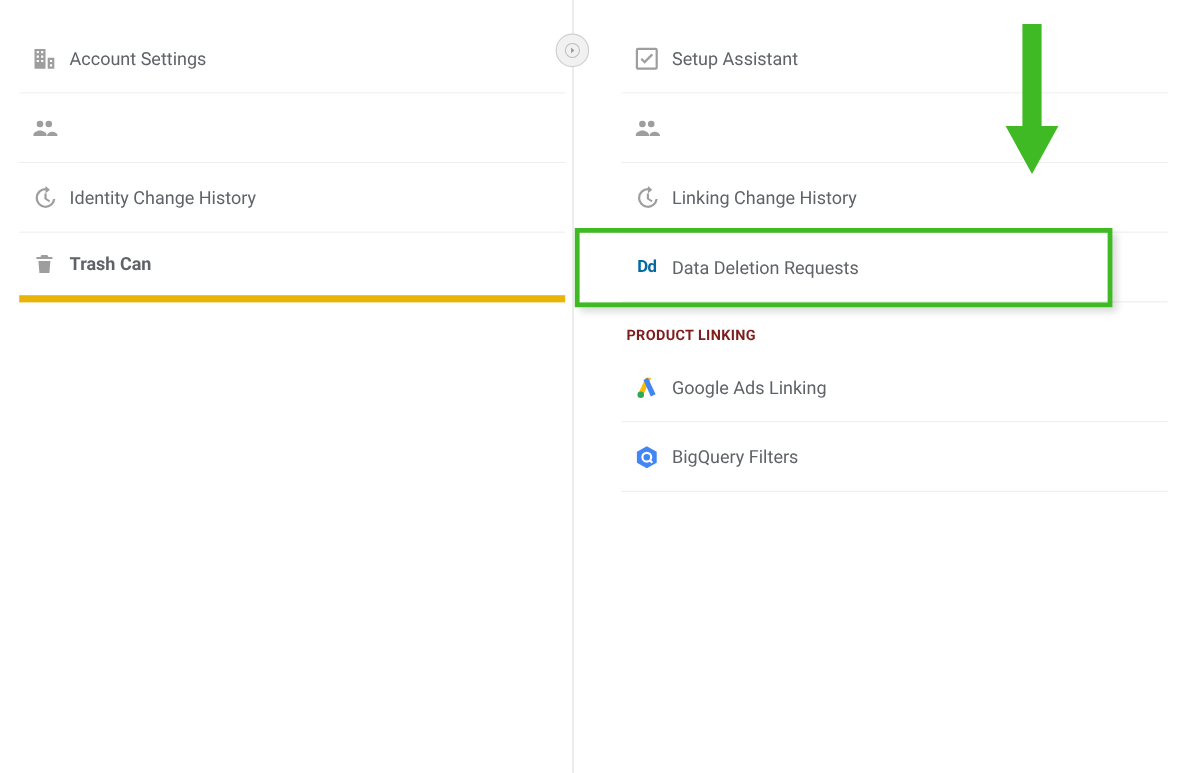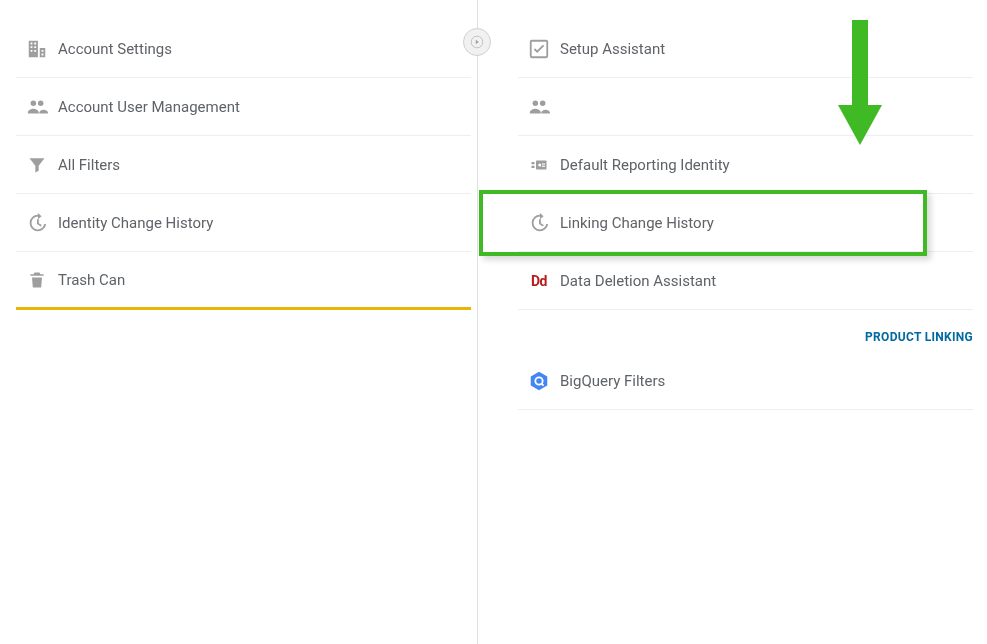--- a/index.html
+++ b/index.html
@@ -10,21 +10,20 @@
     color: #5f6368;
     font-size: 14px;
     width: 987px;
     height: 644px;
     overflow: hidden;
     position: relative;
   }
   .columns {
     display: flex;
     height: 100%;
-    text-align: right;
   }
   .col {
     flex: 1;
     position: relative;
   }
   .col-left {
     padding: 20px 6px 20px 16px;
   }
   .divider {
     width: 1px;
@@ -54,58 +53,58 @@
   .collapse-btn svg { display:block; }
   .item {
     display: flex;
     align-items: center;
     height: 58px;
     border-bottom: 1px solid #eeeeee;
     cursor: pointer;
     position: relative;
     background: #fff;
   }
-  .item:last-child { border-bottom: 3px solid #eab308; }
+  .item:last-child { border-bottom: 6px solid #eab308; font-weight: bold; }
   .icon {
     width: 42px;
     display: flex;
     align-items: center;
     justify-content: center;
     color: #9e9e9e;
   }
   .icon svg { display:block; fill:#9e9e9e; }
   .label {
     color: #5f6368;
     font-size: 15px;
   }
   .section-header {
     font-size: 12px;
     font-weight: 700;
     letter-spacing: 0.3px;
-    color: #0369a1;
+    color: #7f1d1d;
     padding: 20px 0 8px 4px;
     text-transform: uppercase;
   }
   .highlight-box {
     position: absolute;
     border: 4px solid #3fba24;
     box-shadow: 4px 4px 6px rgba(0,0,0,0.15);
     pointer-events: none;
     z-index: 2;
   }
   .arrow-annotation {
     position: absolute;
     z-index: 3;
     pointer-events: none;
   }
   .dd-letters {
     font-family: Roboto, Arial, sans-serif;
     font-weight: 700;
     font-size: 14px;
-    color:#b91c1c;
+    color:#0369a1;
     letter-spacing: -0.5px;
   }
 </style>
 </head>
 <body>
 
 <div class="columns">
 
   <div class="col col-left">
     <div class="item">
@@ -117,29 +116,20 @@
       <span class="label">Account Settings</span>
     </div>
     <div class="item">
       <span class="icon">
         <svg width="24" height="22" viewBox="0 0 24 24">
             <circle cx="8" cy="8" r="3"></circle>
             <circle cx="16" cy="8" r="3"></circle>
             <path d="M2 18c0-2.5 4-4 6-4s6 1.5 6 4v1H2v-1zm12.5 0c.3-1.6 2.7-3 4.5-3 2 0 5 1.2 5 3.5V19h-9.5v-1z"></path>
           </svg>
       </span>
-      <span class="label">Account User Management</span>
-    </div>
-    <div class="item">
-      <span class="icon">
-        <svg width="20" height="20" viewBox="0 0 24 24">
-            <path d="M3 4h18l-7 9v6l-4 2v-8L3 4z"></path>
-          </svg>
-      </span>
-      <span class="label">All Filters</span>
     </div>
     <div class="item">
       <span class="icon">
         <svg width="22" height="22" viewBox="0 0 24 24">
             <path d="M13 3a9 9 0 1 0 8.94 10H19.9A7 7 0 1 1 13 5v3l4-3.5L13 1v2zm-1 5h2v4.3l3.2 1.9-.9 1.6L12 13V8z"></path>
           </svg>
       </span>
       <span class="label">Identity Change History</span>
     </div>
     <div class="item">
@@ -176,48 +166,45 @@
       <span class="icon">
         <svg width="24" height="22" viewBox="0 0 24 24">
             <circle cx="8" cy="8" r="3"></circle>
             <circle cx="16" cy="8" r="3"></circle>
             <path d="M2 18c0-2.5 4-4 6-4s6 1.5 6 4v1H2v-1zm12.5 0c.3-1.6 2.7-3 4.5-3 2 0 5 1.2 5 3.5V19h-9.5v-1z"></path>
           </svg>
       </span>
     </div>
     <div class="item">
       <span class="icon">
-        <svg width="24" height="18" viewBox="0 0 24 24">
-            <rect x="2" y="8" width="4" height="3"></rect>
-            <rect x="2" y="13" width="4" height="3"></rect>
-            <rect x="8" y="6" width="14" height="12" rx="1"></rect>
-            <circle cx="13" cy="12" r="2" fill="#fff"></circle>
-            <rect x="16" y="10" width="4" height="1.5" fill="#fff"></rect>
-            <rect x="16" y="13" width="4" height="1.5" fill="#fff"></rect>
-          </svg>
-      </span>
-      <span class="label">Default Reporting Identity</span>
-    </div>
-    <div class="item">
-      <span class="icon">
         <svg width="22" height="22" viewBox="0 0 24 24">
             <path d="M13 3a9 9 0 1 0 8.94 10H19.9A7 7 0 1 1 13 5v3l4-3.5L13 1v2zm-1 5h2v4.3l3.2 1.9-.9 1.6L12 13V8z"></path>
           </svg>
       </span>
       <span class="label">Linking Change History</span>
     </div>
     <div class="item">
       <span class="icon">
         <span class="dd-letters">Dd</span>
       </span>
-      <span class="label">Data Deletion Assistant</span>
+      <span class="label">Data Deletion Requests</span>
     </div>
 
     <div class="section-header">PRODUCT LINKING</div>
 
+    <div class="item">
+      <span class="icon">
+        <svg width="22" height="22" viewBox="0 0 24 24">
+            <path d="M11 3l-7 15h5l7-15h-5z" fill="#fbbc04"></path>
+            <path d="M13 3l7 15-4.3 2L9 5l4-2z" fill="#4285f4"></path>
+            <circle cx="6.5" cy="18.5" r="3" fill="#34a853"></circle>
+          </svg>
+      </span>
+      <span class="label">Google Ads Linking</span>
+    </div>
     <div class="item">
       <span class="icon">
         <svg width="22" height="22" viewBox="0 0 24 24">
             <polygon points="12,2 21,7 21,17 12,22 3,17 3,7" fill="#4285f4"></polygon>
             <circle cx="12" cy="12" r="4" fill="none" stroke="#fff" stroke-width="2"></circle>
             <line x1="14.5" y1="14.5" x2="17" y2="17" stroke="#fff" stroke-width="2"></line>
           </svg>
       </span>
       <span class="label">BigQuery Filters</span>
     </div>

